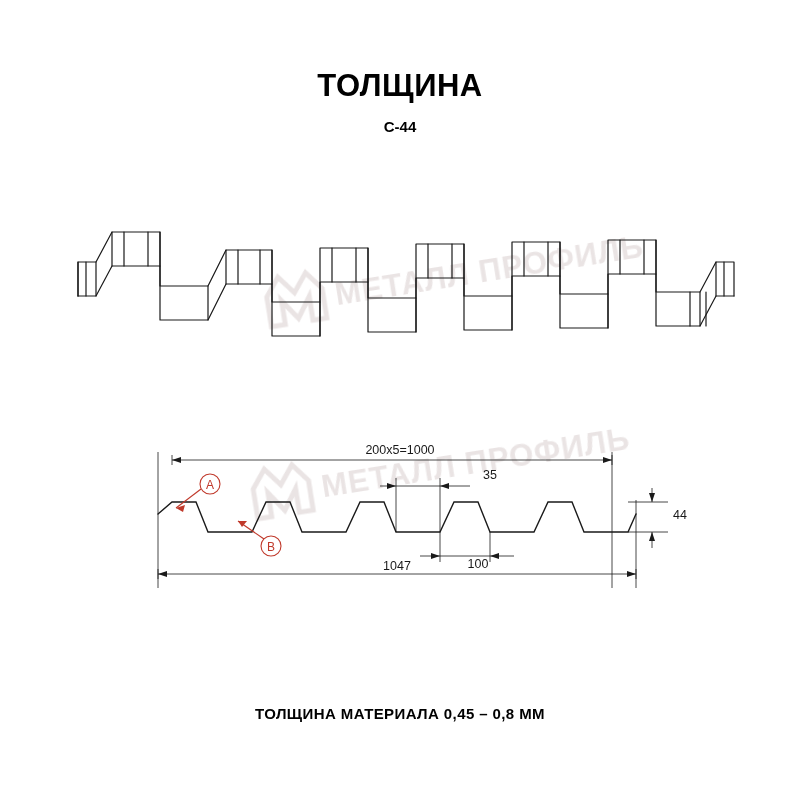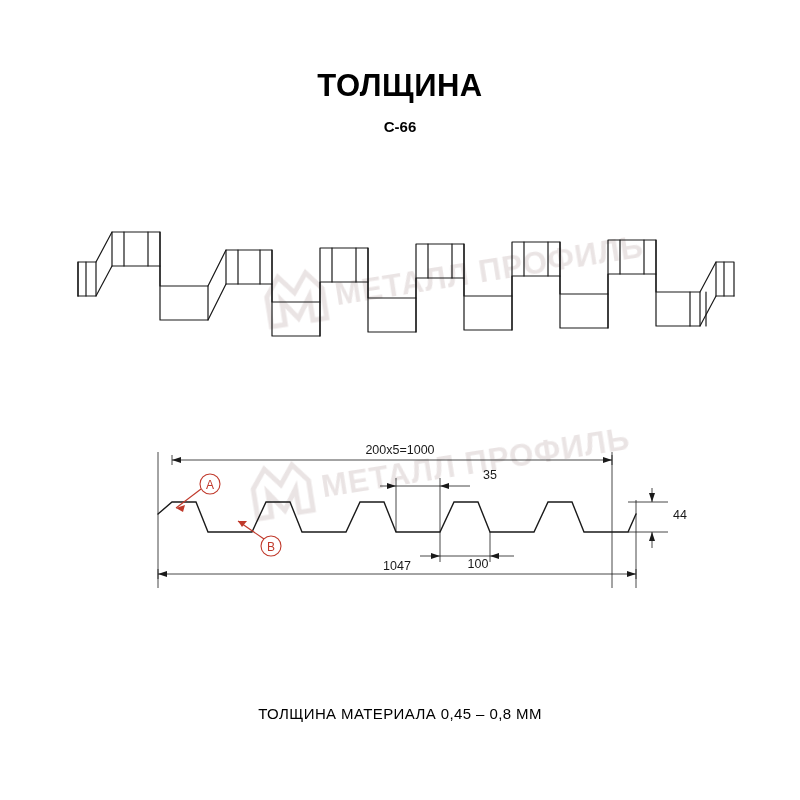--- a/index.html
+++ b/index.html
@@ -40,21 +40,21 @@
     font-size: 15px;
     font-weight: bold;
   }
   .footer {
     position: absolute;
     top: 705px;
     left: 0;
     width: 800px;
     text-align: center;
     font-size: 15px;
-    font-weight: normal;
+    font-weight: bold;
     letter-spacing: 0.4px;
   }
   .svg-layer {
     position: absolute;
     left: 0;
     top: 0;
   }
   .wm-text {
     font-family: "Liberation Sans", sans-serif;
     font-weight: bold;
@@ -87,21 +87,21 @@
     </g>
     <g transform="rotate(-9 400 470)" opacity="0.95">
       <g transform="translate(252,448)">
         <path d="M0,18 L14,0 L28,18 L42,0 L56,18 L56,48 L42,48 L42,24 L28,44 L14,24 L14,48 L0,48 Z" fill="none" stroke="#e9e3e3" stroke-width="5"></path>
       </g>
       <text class="wm-text" x="320" y="485">МЕТАЛЛ ПРОФИЛЬ</text>
     </g>
   </svg>
 
   <div class="title">ТОЛЩИНА</div>
-  <div class="subtitle">С-66</div>
+  <div class="subtitle">С-44</div>
 
   <svg class="svg-layer" width="800" height="800" viewBox="0 0 800 800">
     <g fill="none" stroke="#1a1a1a" stroke-width="1.2" stroke-linejoin="round" stroke-linecap="round">
 
       <path d="M78,296 L96,296 L112,266 L160,266 L160,320 L208,320 L226,284 L272,284 L272,336 L320,336
                L320,282 L368,282 L368,332 L416,332 L416,278 L464,278 L464,330 L512,330
                L512,276 L560,276 L560,328 L608,328 L608,274 L656,274 L656,326 L700,326 L716,296 L734,296"></path>
 
       <path d="M78,296 L78,262 L96,262 L112,232 L160,232 L160,286 L208,286 L226,250 L272,250 L272,302 L320,302
                L320,248 L368,248 L368,298 L416,298 L416,244 L464,244 L464,296 L512,296

